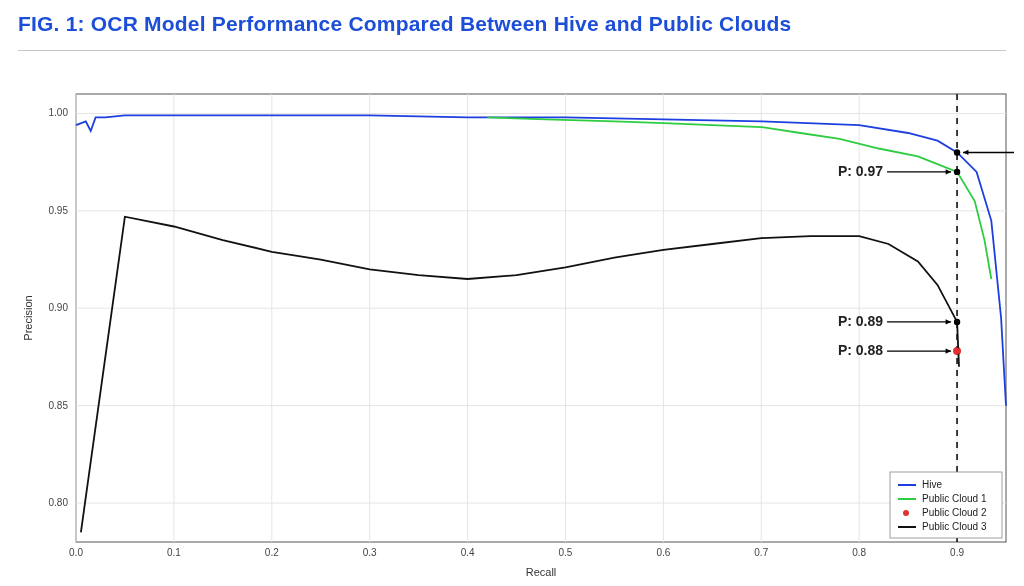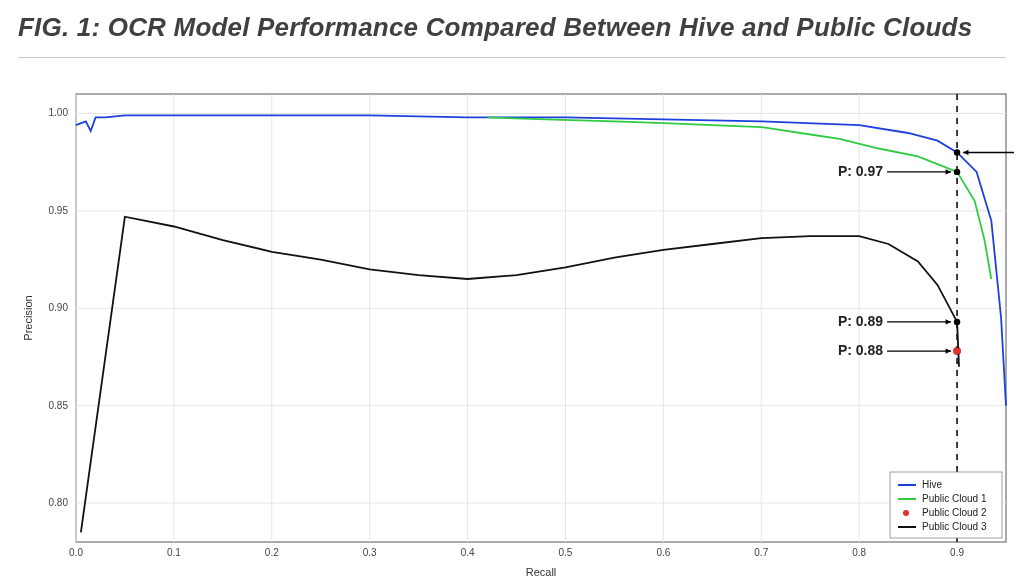--- a/index.html
+++ b/index.html
@@ -8,25 +8,24 @@
     width: 1024px;
     height: 586px;
     background: #ffffff;
     font-family: "Segoe UI", Arial, sans-serif;
     overflow: hidden;
   }
   .title-wrap {
     padding: 12px 18px 8px 18px;
   }
   .fig-title {
-    font-size: 26px;
+    font-size: 21px;
     font-weight: 700;
-    color: #404040;
+    color: #1d4ed8;
     letter-spacing: 0.2px;
-    font-style: italic;
   }
   hr.rule {
     border: none;
     border-top: 1px solid #c8c8c8;
     margin: 6px 18px 0 18px;
   }
   .chart-area {
     position: absolute;
     left: 14px;
     top: 52px;

